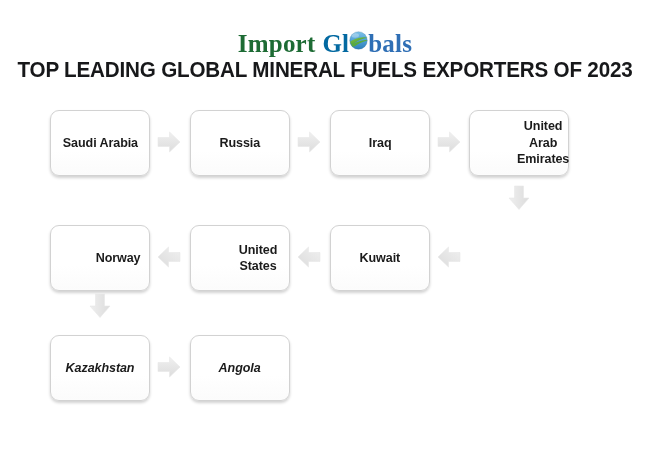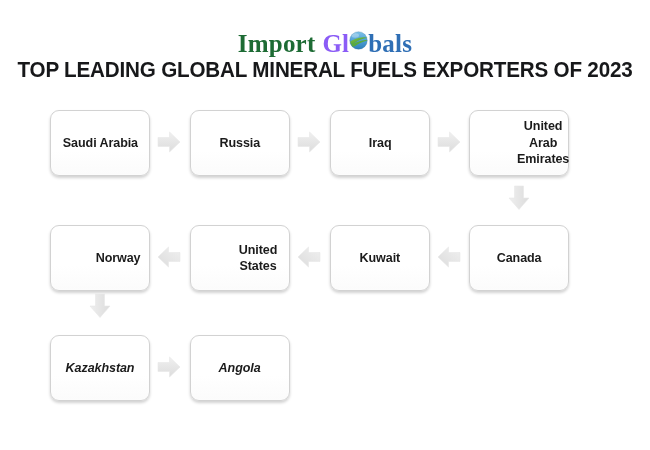--- a/index.html
+++ b/index.html
@@ -27,21 +27,21 @@
     white-space: nowrap;
   }
   .logo-word {
     font-family: "Liberation Serif", serif;
     font-weight: bold;
     font-size: 25px;
     letter-spacing: 0.2px;
     vertical-align: middle;
   }
   .logo-import { color: #1d6b34; }
-  .logo-gl { color: #8b5cf6; }
+  .logo-gl { color: #0369a1; }
   .logo-bals { color: #2f6fb5; }
   .globe {
     display: inline-block;
     width: 19px;
     height: 19px;
     vertical-align: -2px;
     margin: 0 0px;
     position: relative;
   }
   .globe svg { display: block; }
@@ -184,23 +184,20 @@
       <defs>
           <linearGradient id="ad1" x1="0" y1="0" x2="1" y2="0">
         <stop offset="0%" stop-color="#efefef"></stop>
             <stop offset="100%" stop-color="#dcdcdc"></stop>
       </linearGradient>
         </defs>
       <path d="M8.5 2 H17.5 V14 H23 L13 25.5 L3 14 H8.5 Z" fill="url(#ad1)" stroke="#e8e8e8" stroke-width="0.6"></path>
     </svg>
   </div>
 
-  <div class="node" style="left:469px; top:225px;">
-    <span class="node-label">Canada</span>
-  </div>
   <div class="arrow" style="left:436px; top:244px;">
     <svg viewBox="0 0 26 26" xmlns="http://www.w3.org/2000/svg">
       <defs>
           <linearGradient id="al1" x1="1" y1="0" x2="0" y2="1">
         <stop offset="0%" stop-color="#f0f0f0"></stop>
             <stop offset="100%" stop-color="#dcdcdc"></stop>
       </linearGradient>
         </defs>
       <path d="M24 8.5 H12.5 V3 L2 13 L12.5 23 V17.5 H24 Z" fill="url(#al1)" stroke="#e8e8e8" stroke-width="0.6"></path>
     </svg>

